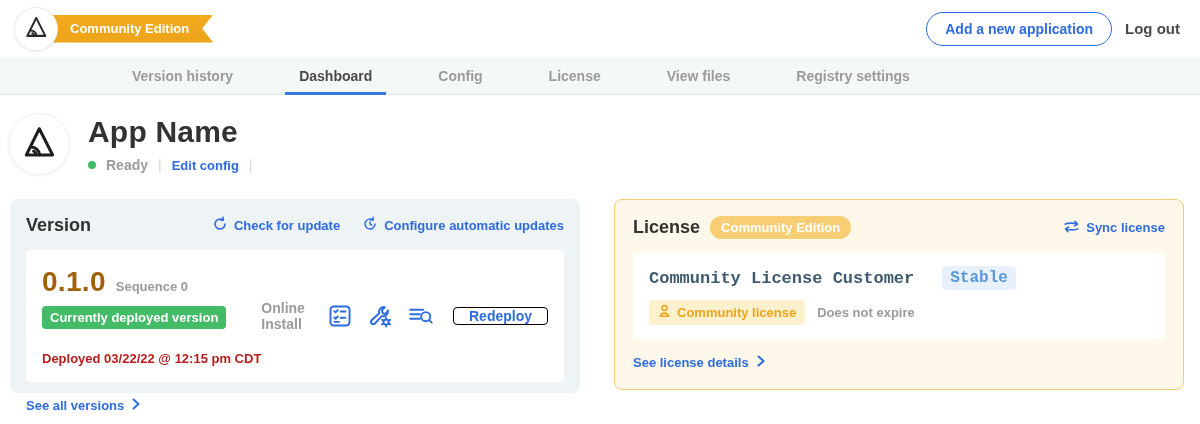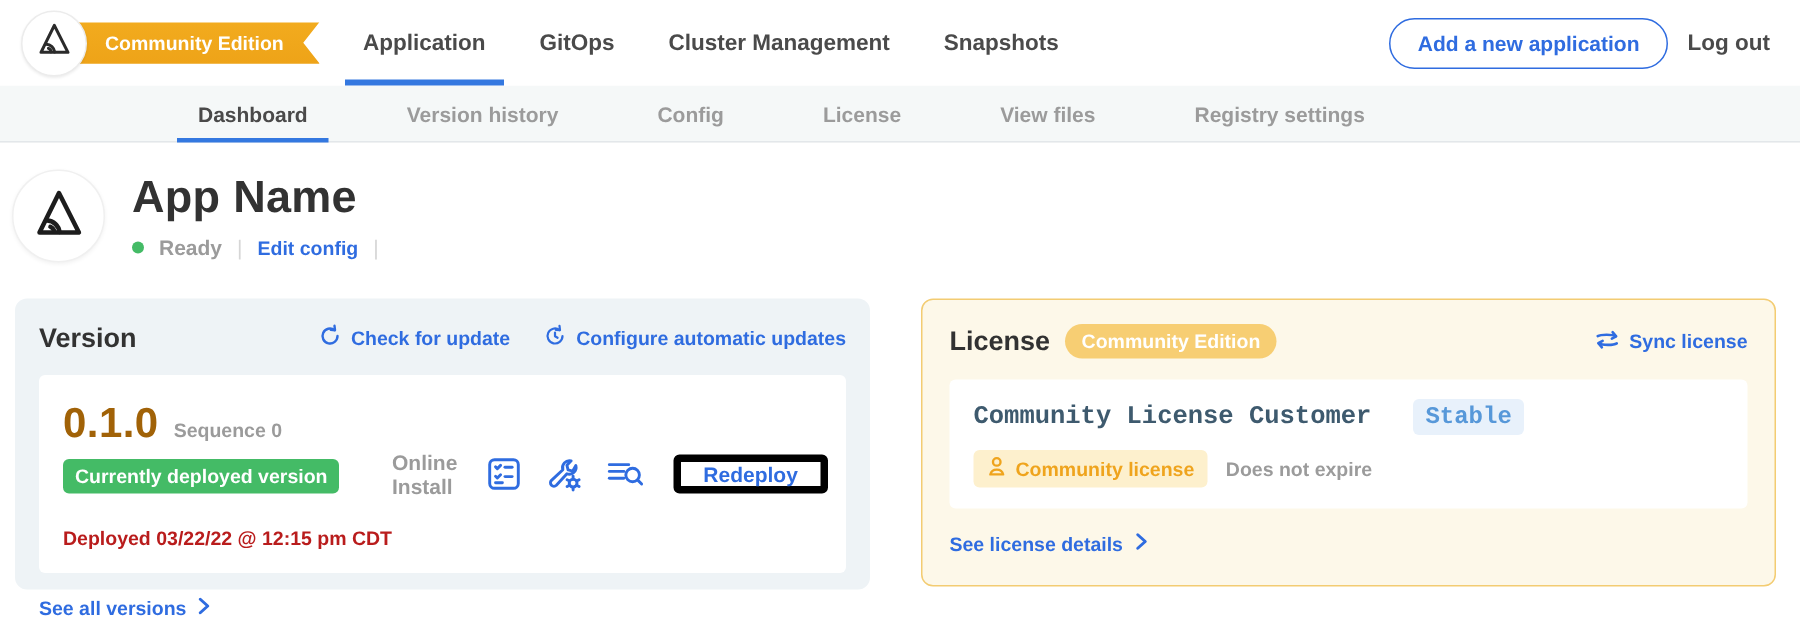--- a/index.html
+++ b/index.html
@@ -58,21 +58,21 @@
   .ver-left { flex:none; }
   .ver-num-row { display:flex; align-items:baseline; gap:10px; }
   .ver-num { font-size:28px; font-weight:bold; color:#a16207; letter-spacing:.3px; }
   .ver-seq { font-size:13px; font-weight:bold; color:#9b9b9b; }
   .deployed-badge { display:inline-block; margin-top:8px; background:#44bb66; color:#fff; font-size:13px; font-weight:bold;
                     padding:4px 8px; border-radius:4px; }
   .deployed-at { margin-top:22px; font-size:13px; font-weight:bold; color:#b91c1c; }
   .ver-right { margin-left:auto; display:flex; align-items:center; gap:14px; }
   .install-type { font-size:14px; font-weight:bold; color:#9b9b9b; margin-right:4px; }
   .action-icon { color:#2f6ce0; display:flex; cursor:pointer; }
-  .redeploy-btn { border:5px solid #000000; background:#fff; color:#2f6ce0; font-size:14px; font-weight:bold;
+  .redeploy-btn { border:1px solid #000000; background:#fff; color:#2f6ce0; font-size:14px; font-weight:bold;
                   font-family:inherit; border-radius:4px; padding:0 15px; cursor:pointer; margin-left:4px; }
   .card-footer-link { display:inline-flex; align-items:center; gap:6px; font-size:13px; margin-top:16px; }
 
   
   .badge-yellow { background:#f7ce73; color:#fff; font-size:13px; font-weight:bold; padding:4px 11px; border-radius:12px; margin-left:10px; }
   .license-inner { padding:13px 16px 14px 16px; }
   .lic-row1 { display:flex; align-items:center; gap:28px;font-family:Liberation Mono, monospace; }
   .customer-name { font-size:17px; font-weight:bold; color:#3e5a6e; }
   .badge-stable { background:#e8f1fb; color:#5798d9; font-size:16px; font-weight:bold; padding:3px 8px; border-radius:4px; }
   .lic-row2 { display:flex; align-items:center; gap:12px; margin-top:10px; }
@@ -92,36 +92,30 @@
         <span>
           <svg width="26" height="26" viewBox="0 0 24 24" fill="none" stroke="#2b2b2b" stroke-width="1.9" stroke-linecap="round" stroke-linejoin="round">
             <path d="M12.2 3.6 L20.6 20.2 L4 20.2 Z"></path>
             <path d="M7.2 15.2 A5.4 5.4 0 0 1 12.4 20"></path>
             <path d="M8.6 17.8 A2.6 2.6 0 0 1 10.2 19.9"></path>
           </svg>
         </span>
       </div>
     </div>
 
-    <div class="topnav">
-      <div class="topnav-item active">Application</div>
-      <div class="topnav-item">GitOps</div>
-      <div class="topnav-item">Cluster Management</div>
-      <div class="topnav-item">Snapshots</div>
-    </div>
 
     <div class="header-right">
       <button class="add-app-btn">Add a new application</button>
       <span class="logout">Log out</span>
     </div>
   </div>
 
   <div class="subnav">
+    <div class="subnav-item">Version history</div>
     <div class="subnav-item active">Dashboard</div>
-    <div class="subnav-item">Version history</div>
     <div class="subnav-item">Config</div>
     <div class="subnav-item">License</div>
     <div class="subnav-item">View files</div>
     <div class="subnav-item">Registry settings</div>
   </div>
 
   <div class="app-head">
     <div class="app-avatar">
       <span>
         <svg width="38" height="38" viewBox="0 0 24 24" fill="none" stroke="#1d1d1d" stroke-width="1.9" stroke-linecap="round" stroke-linejoin="round">

